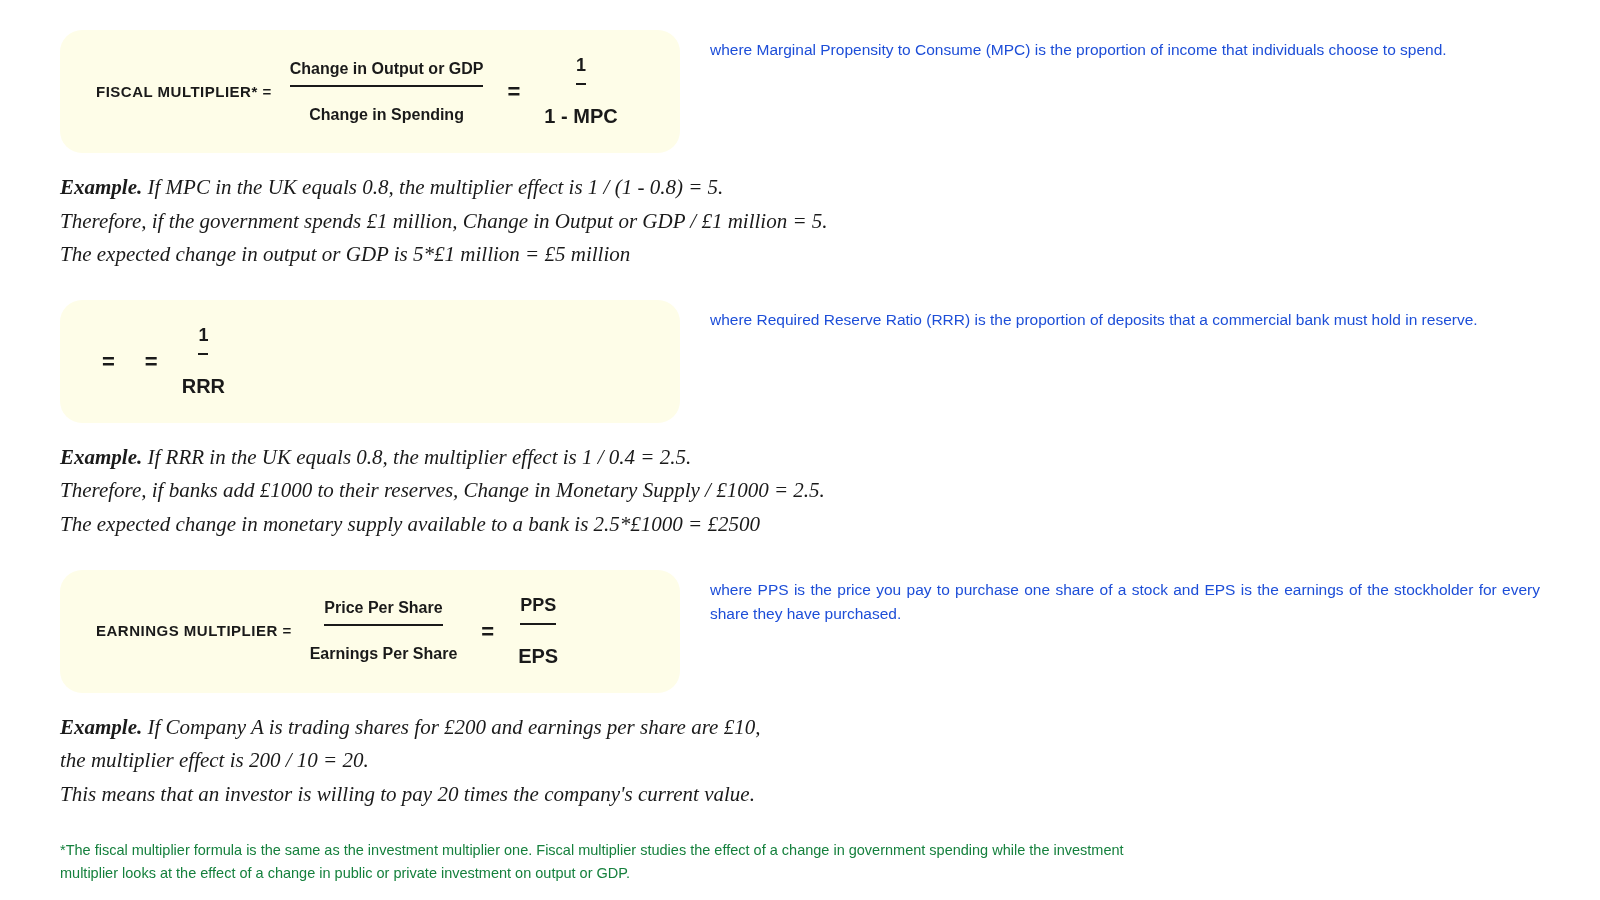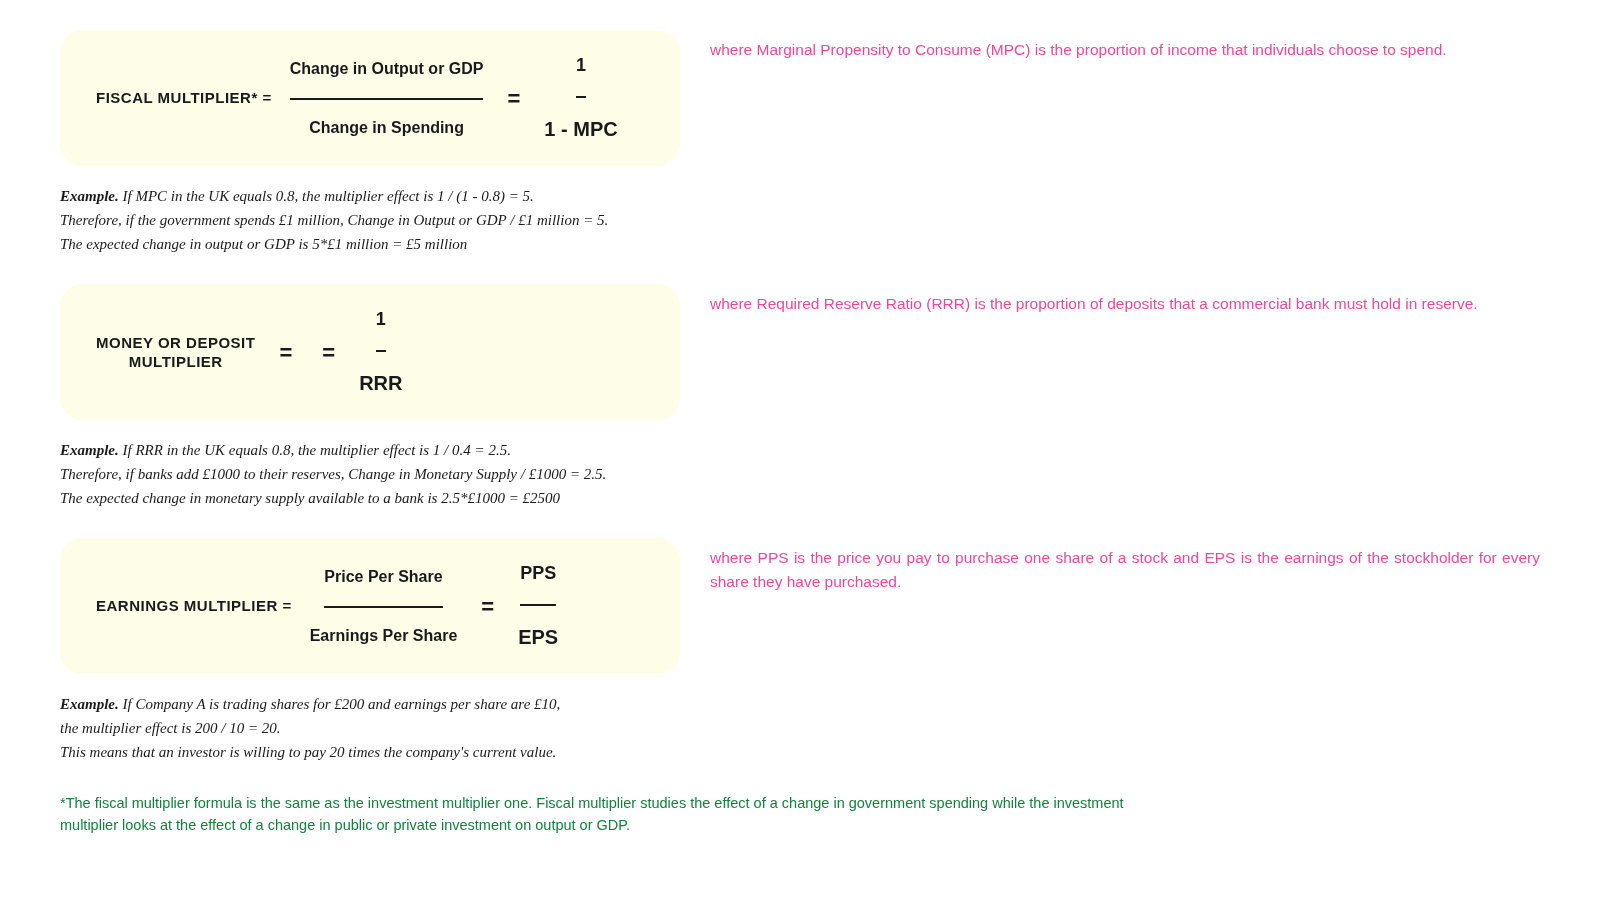--- a/index.html
+++ b/index.html
@@ -45,21 +45,21 @@
     .fraction {
       display: inline-flex;
       flex-direction: column;
       align-items: center;
       gap: 0;
     }
     .fraction-numerator {
       font-weight: bold;
       font-size: 16px;
       font-family: Arial, sans-serif;
-      padding-bottom: 17px;
+      padding-bottom: 4px;
       border-bottom: 2px solid #1a1a1a;
       text-align: left;
       white-space: nowrap;
     }
     .fraction-denominator {
       font-weight: bold;
       font-size: 16px;
       font-family: Arial, sans-serif;
       padding-top: 16px;
       text-align: center;
@@ -74,29 +74,29 @@
       font-size: 18px;
     }
     .fraction-simple .fraction-denominator {
       font-size: 20px;
       font-weight: bold;
     }
     .description-box {
       flex: 1;
       font-size: 15.5px;
       font-family: Arial, sans-serif;
-      color: #ec4899;
+      color: #1d4ed8;
       line-height: 1.55;
       padding-top: 8px;
       text-align: justify;
     }
     .example-block {
       margin: 0 0 28px 0;
       font-style: italic;
-      font-size: 15px;
+      font-size: 21px;
       font-family: Georgia, serif;
       line-height: 1.6;
       max-width: 820px;
     }
     .example-block .bold-italic {
       font-weight: bold;
       font-style: italic;
     }
     .footnote {
       margin-top: 4px;
@@ -130,24 +130,20 @@
 </div>
 
 <div class="example-block">
   <span class="bold-italic">Example.</span><span style="white-space:pre-line;"> If MPC in the UK equals 0.8, the multiplier effect is 1 / (1 - 0.8) = 5.
 Therefore, if the government spends £1 million, Change in Output or GDP / £1 million = 5.
 The expected change in output or GDP is 5*£1 million = £5 million</span>
 </div>
 
 <div class="section">
   <div class="formula-box">
-    <div class="formula-label formula-label-two-line">
-      <span>MONEY OR DEPOSIT</span><br>
-      <span>MULTIPLIER</span>
-    </div>
     <span class="equals-sign">=</span>
     <span class="equals-sign">=</span>
     <div class="fraction fraction-simple">
       <span class="fraction-numerator">1</span>
       <span class="fraction-denominator">RRR</span>
     </div>
   </div>
   <div class="description-box">where Required Reserve Ratio (RRR) is the proportion of deposits that a commercial bank must hold in reserve.</div>
 </div>
 

